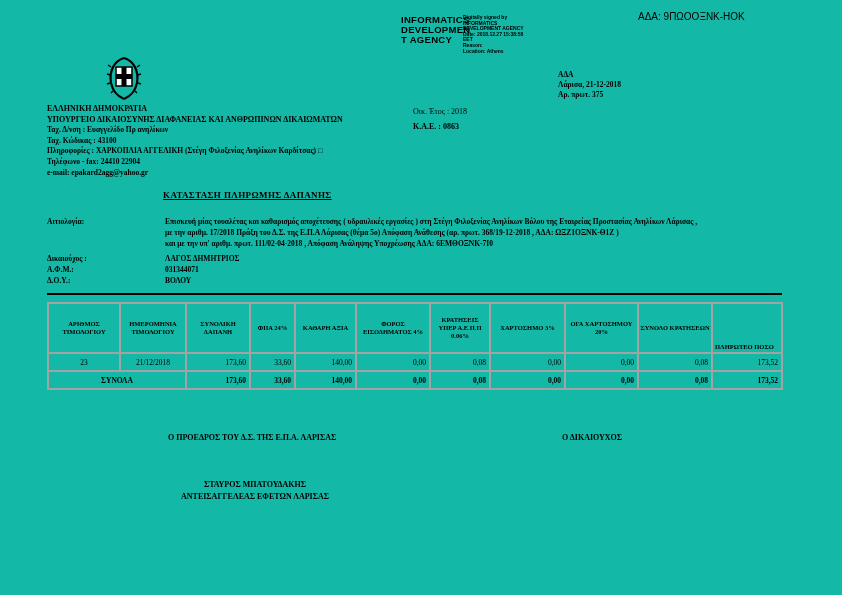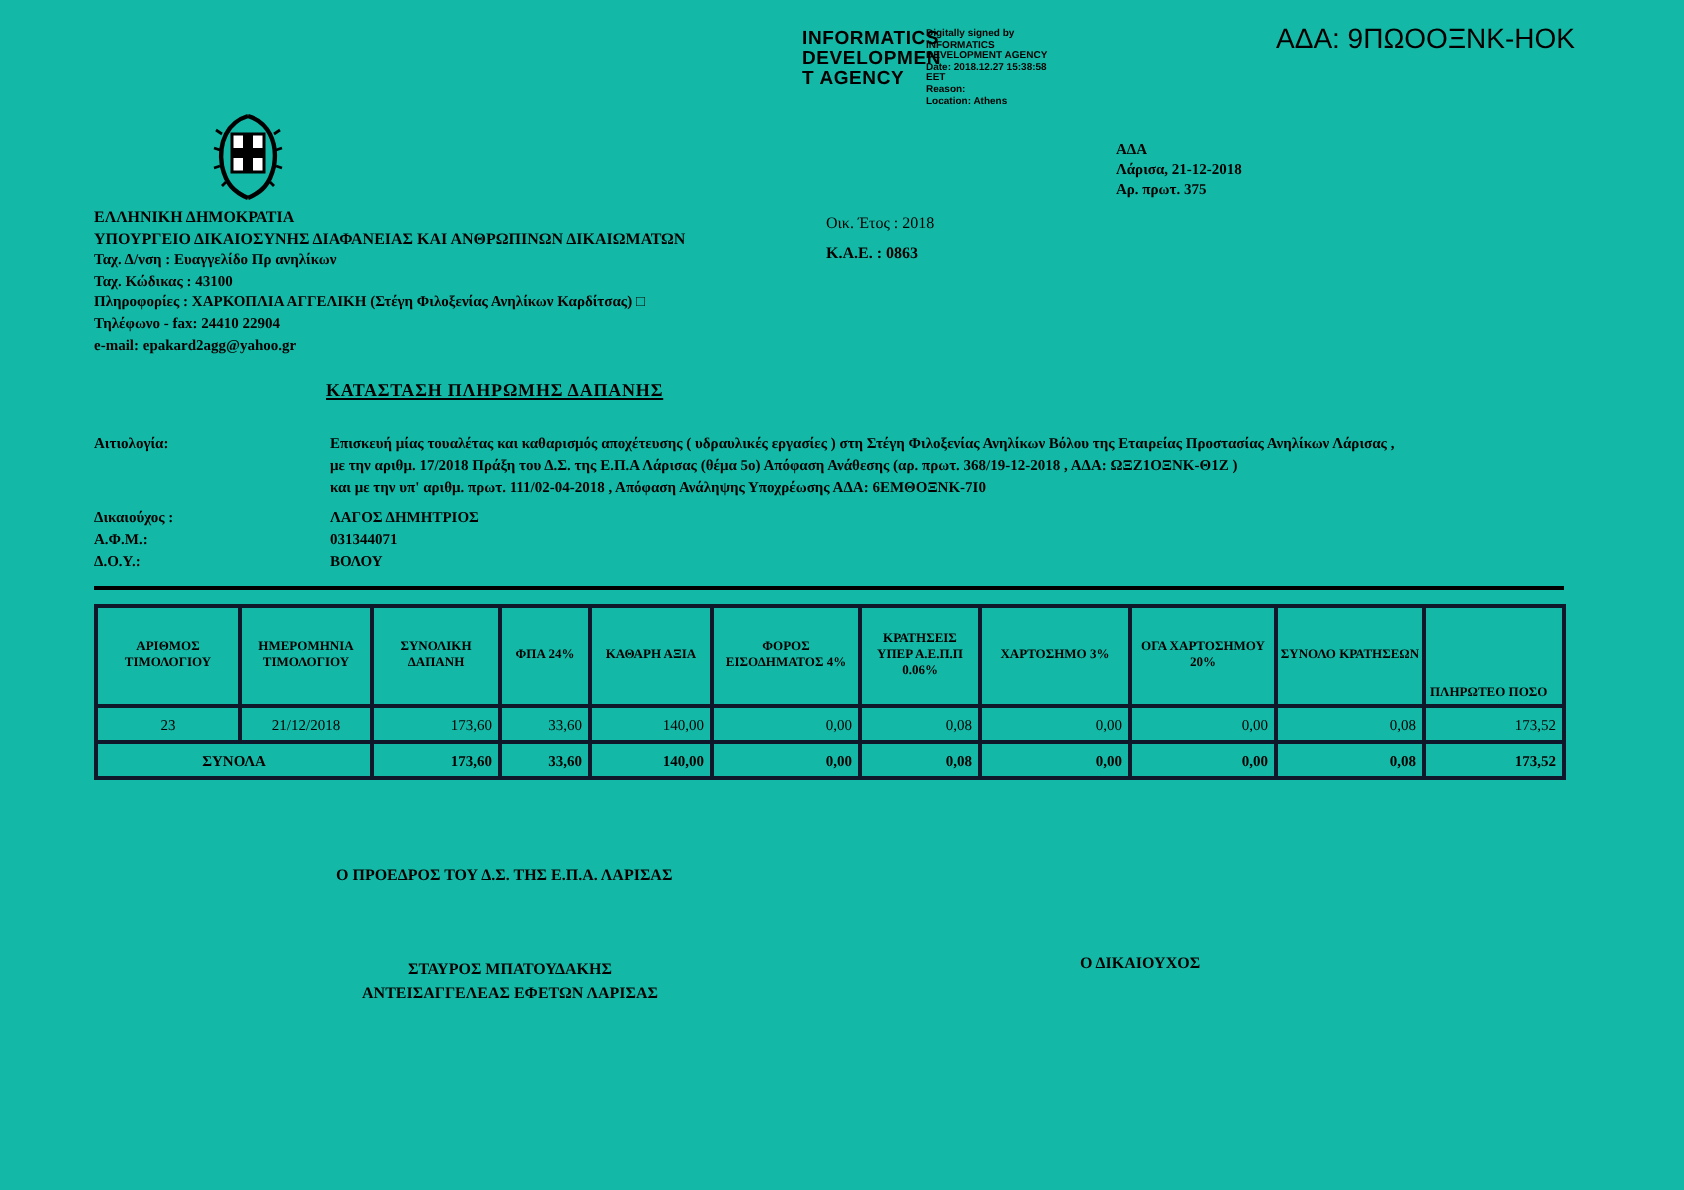--- a/index.html
+++ b/index.html
@@ -9,21 +9,21 @@
     margin:0 auto;
   }
   .abs{position:absolute;}
 
   
   .agency-big{left:401px;top:15px;width:70px;font-family:"Liberation Sans",sans-serif;
     font-weight:bold;font-size:9.5px;line-height:10px;letter-spacing:.3px;}
   .agency-small{left:463px;top:15px;width:110px;font-family:"Liberation Sans",sans-serif;
     font-weight:bold;font-size:5px;line-height:5.6px;}
 
-  .ada-top{left:638px;top:11px;font-family:"Liberation Sans",sans-serif;font-size:14px;text-align:right;}
+  .ada-top{left:638px;top:11px;font-family:"Liberation Sans",sans-serif;font-size:10px;text-align:right;}
 
   .emblem{left:106px;top:55px;}
 
   .letterhead{left:47px;top:104px;font-weight:bold;font-size:8px;line-height:10.6px;}
   .letterhead .ln{white-space:nowrap;}
   .letterhead .sm{font-size:7.5px;}
 
   .fiscal{left:413px;top:107px;font-weight:normal;font-size:8px;}
   .kae{left:413px;top:122px;font-weight:bold;font-size:8px;}
 
@@ -35,31 +35,31 @@
   .just-text{left:165px;top:216px;width:640px;font-weight:bold;font-size:7.5px;line-height:11px;}
 
   .benef{font-weight:bold;font-size:7.5px;}
   .b-lab{left:47px;} .b-val{left:165px;}
   .r1{top:254px;} .r2{top:265px;} .r3{top:276px;}
 
   .rule{left:47px;top:293px;width:735px;height:2px;background:#000;}
 
   .paytable{left:47px;top:302px;}
   table{border-collapse:collapse;table-layout:fixed;width:734px;}
-  th,td{border:2px solid #0f172a;overflow:hidden;}
+  th,td{border:2px solid #a3a3a3;overflow:hidden;}
   th{font-size:6.5px;font-weight:bold;text-align:center;vertical-align:middle;padding:2px 1px;height:44px;line-height:8px;}
   th.bottomcell{vertical-align:bottom;text-align:left;padding-left:2px;line-height:7px;}
   td{font-size:7.5px;padding:2px 3px;height:12px;}
   td.c{text-align:center;} td.n{text-align:right;}
   tr.totals td{font-weight:bold;}
   tr.totals td.lab{text-align:center;}
 
   .sig{font-weight:bold;font-size:8px;}
   .sig-left{left:168px;top:433px;}
-  .sig-right{left:540px;top:433px;margin-top:44px;}
+  .sig-right{left:562px;top:433px;}
   .sig-name{left:155px;top:480px;width:200px;text-align:center;}
   .sig-role{left:155px;top:492px;width:200px;text-align:center;}
 </style>
 </head>
 <body>
 
 <div class="page">
 
   <div class="abs agency-big">
     <div>INFORMATICS</div>

